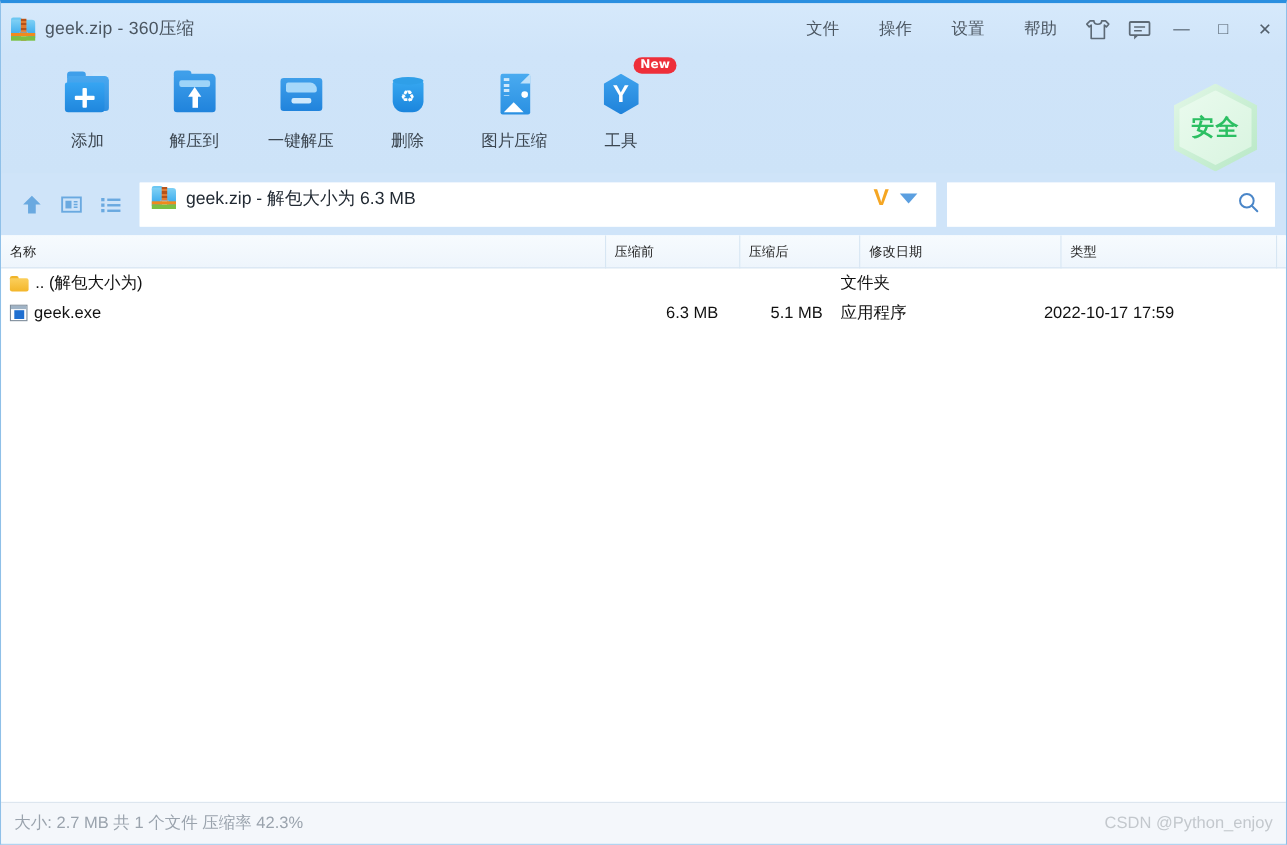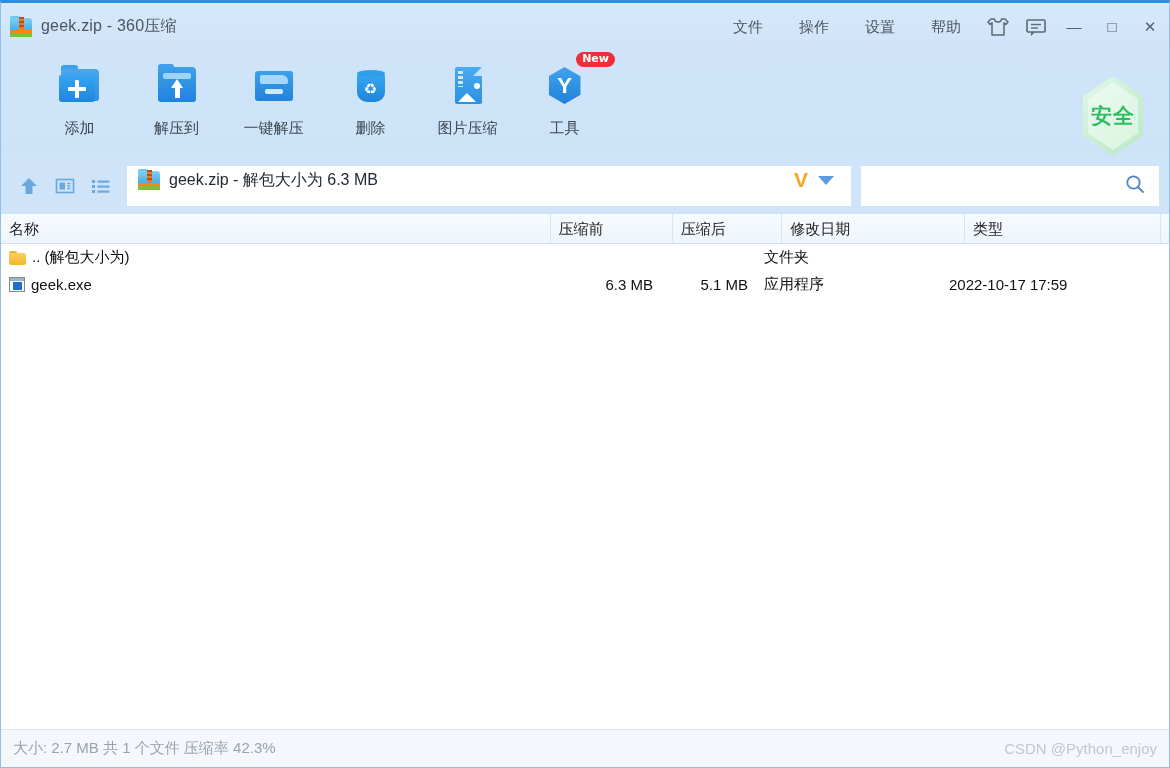--- a/index.html
+++ b/index.html
@@ -171,21 +171,21 @@
   .ic-tool .y { position:absolute; left:0; top:4px; width:46px; text-align:center; color:#fff; font-size:22px; font-weight:bold; line-height:37px;}
   .badge-new {
     position:absolute; right:-2px; top:2px;
     background:#ee2f3a; color:#fff; font-size:11px; font-weight:bold;
     padding:1px 6px 2px; border-radius:9px; line-height:12px;
     font-family:"DejaVu Sans", sans-serif;
   }
 
   
   .shield {
-    position:absolute; right:26px; top:26px; width:60px; height:80px;text-align:center;
+    position:absolute; right:26px; top:26px; width:76px; height:80px;text-align:center;
   }
   .shield .hexo {
     position:absolute; inset:0;
     background:linear-gradient(135deg,#e4f7e8 0%,#cdf0d6 45%,#b8e8c6 100%);
     clip-path: polygon(50% 0%, 100% 25%, 100% 75%, 50% 100%, 0% 75%, 0% 25%);
   }
   .shield .hexi {
     position:absolute; left:5px; top:6px; right:5px; bottom:6px;
     background:linear-gradient(135deg,#eafbee 0%,#d9f4e0 100%);
     clip-path: polygon(50% 0%, 100% 25%, 100% 75%, 50% 100%, 0% 75%, 0% 25%);
@@ -233,21 +233,21 @@
     font-family:"Liberation Sans", sans-serif; background:transparent;
   }
 
   
   .listwrap { flex:1 1 auto; background:#fff; display:flex; flex-direction:column; min-height:0;}
   .colhead {
     height: 30px; flex:0 0 auto;
     background: linear-gradient(180deg,#f7fbfe 0%, #eef5fc 100%);
     border-bottom: 1px solid #cfe0ef;
     display:flex; align-items:flex-start; position:relative;
-    font-size: 15px; color: #1e1e1e; gap: 18px;
+    font-size: 12px; color: #1e1e1e; gap: 18px;
   }
   .colhead .ch { height:30px; line-height:30px; position:relative; padding-left:8px; }
   .colhead .ch + .ch { border-left: 1px solid #d7e6f3; }
   .rows { flex:1 1 auto; overflow:hidden; }
   .row { display:flex; align-items:center; height:27px; font-size:15px; color:#111; }
   .cell { padding: 0 8px; white-space: nowrap; overflow: hidden; }
   .c-name { display:flex; align-items:center; gap:6px; }
   .c-pre, .c-post { text-align:right; }
   .folder-ico { width:17px; height:14px; position:relative; flex:0 0 auto;}
   .folder-ico .ft { position:absolute; left:0; top:0; width:8px; height:3px; background:#f0b429; border-radius:2px 2px 0 0;}

